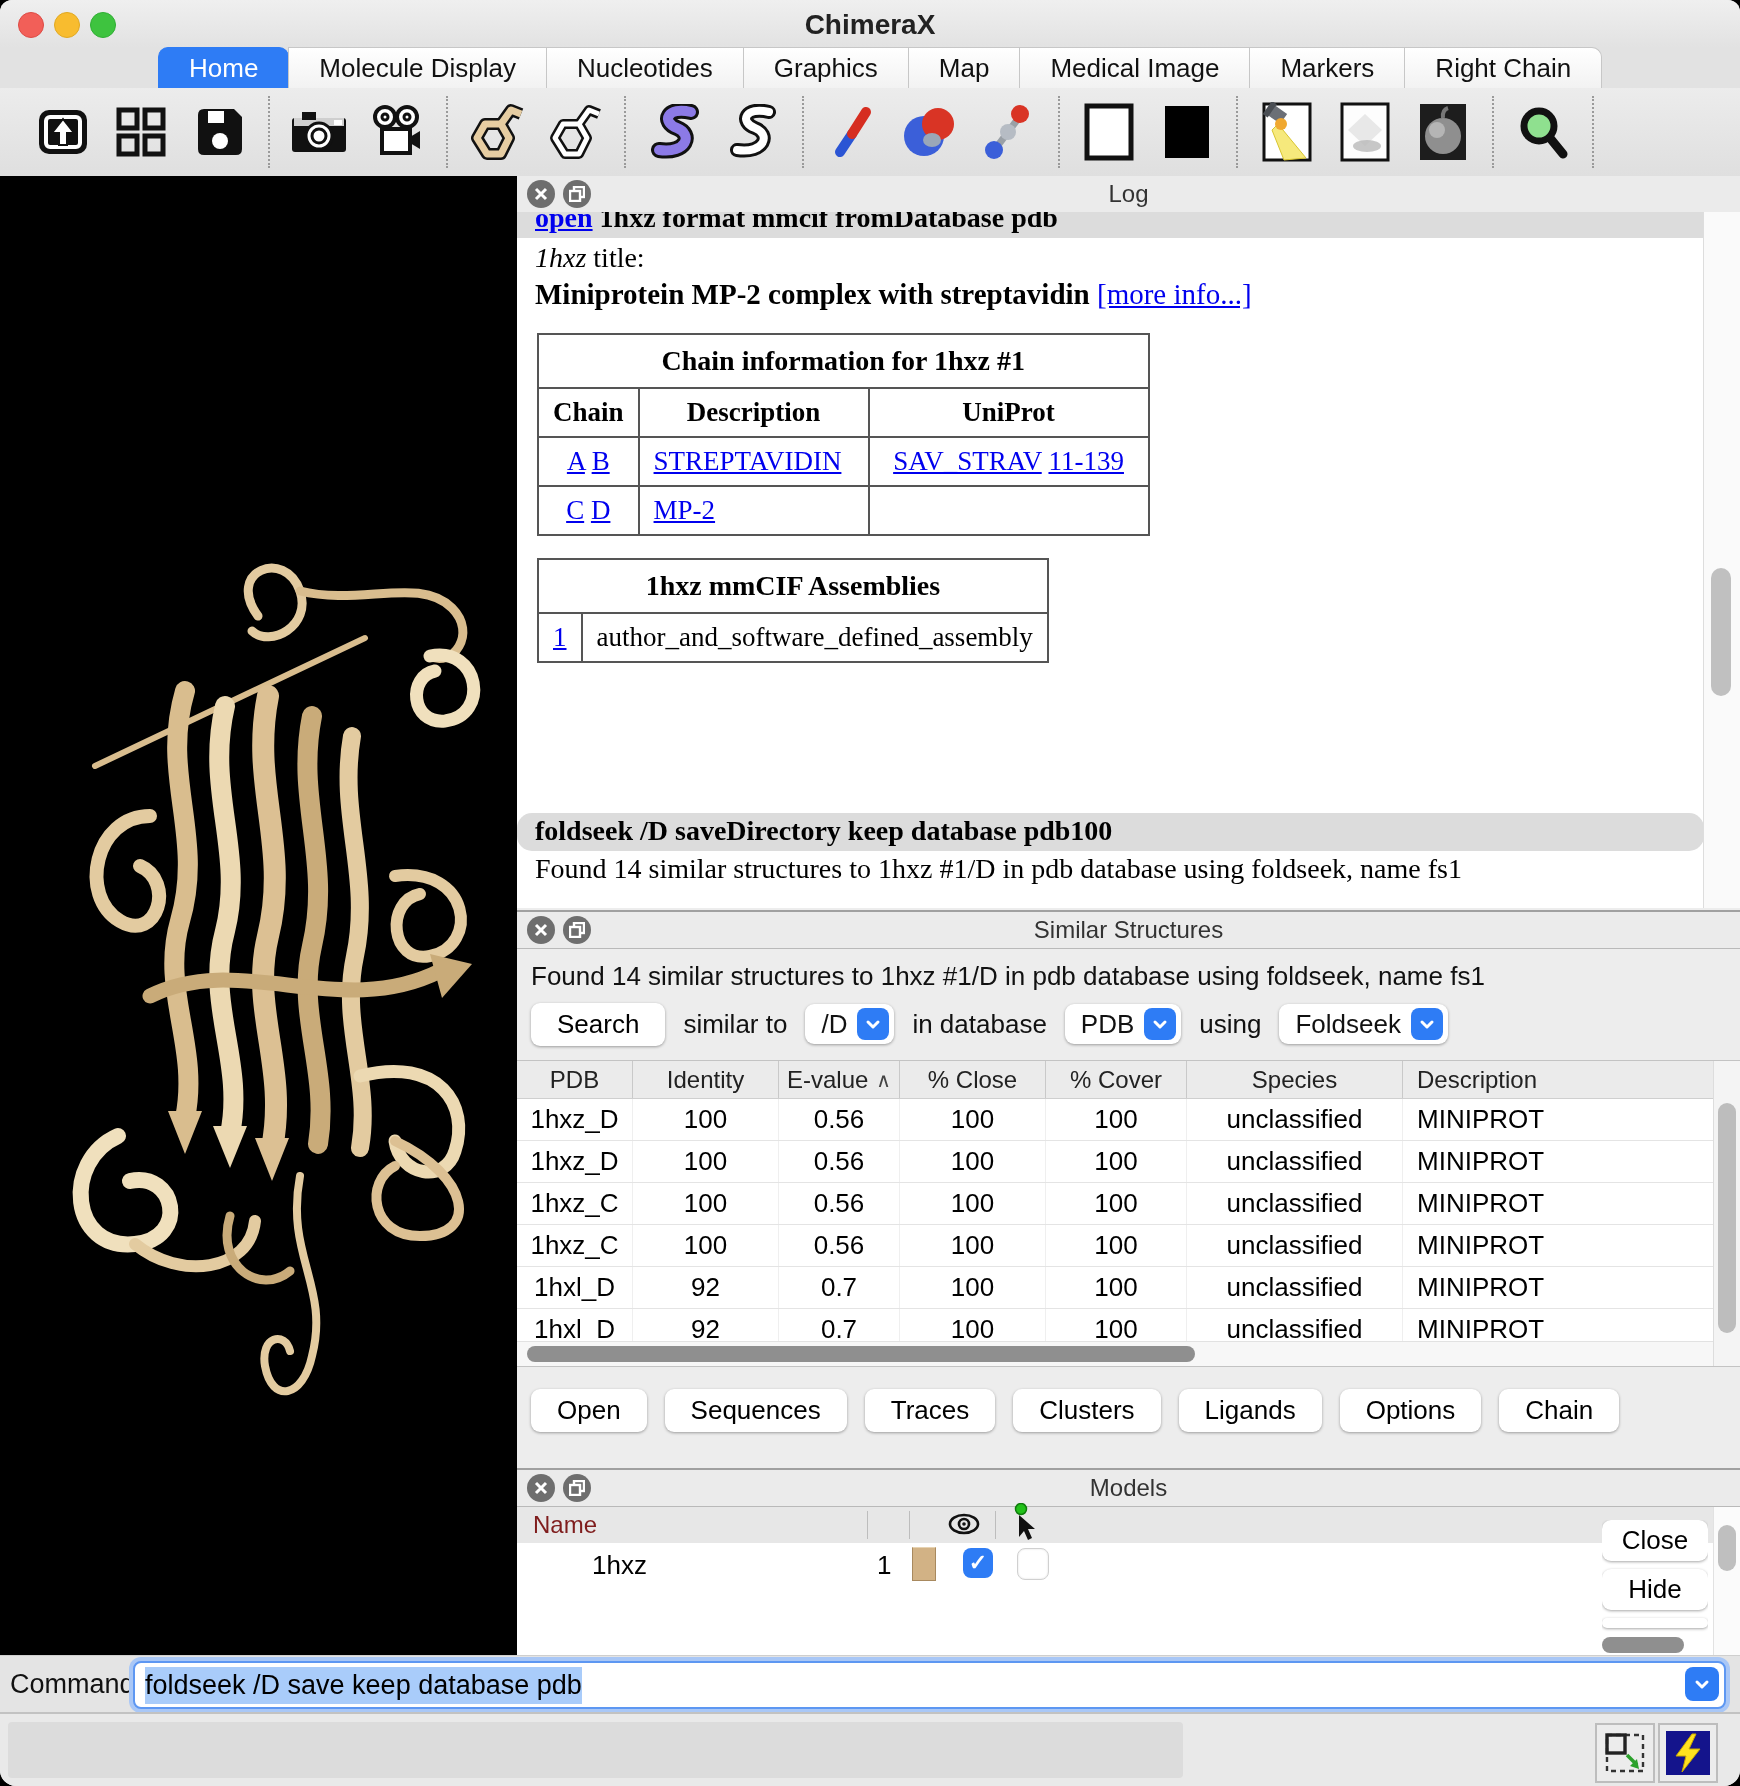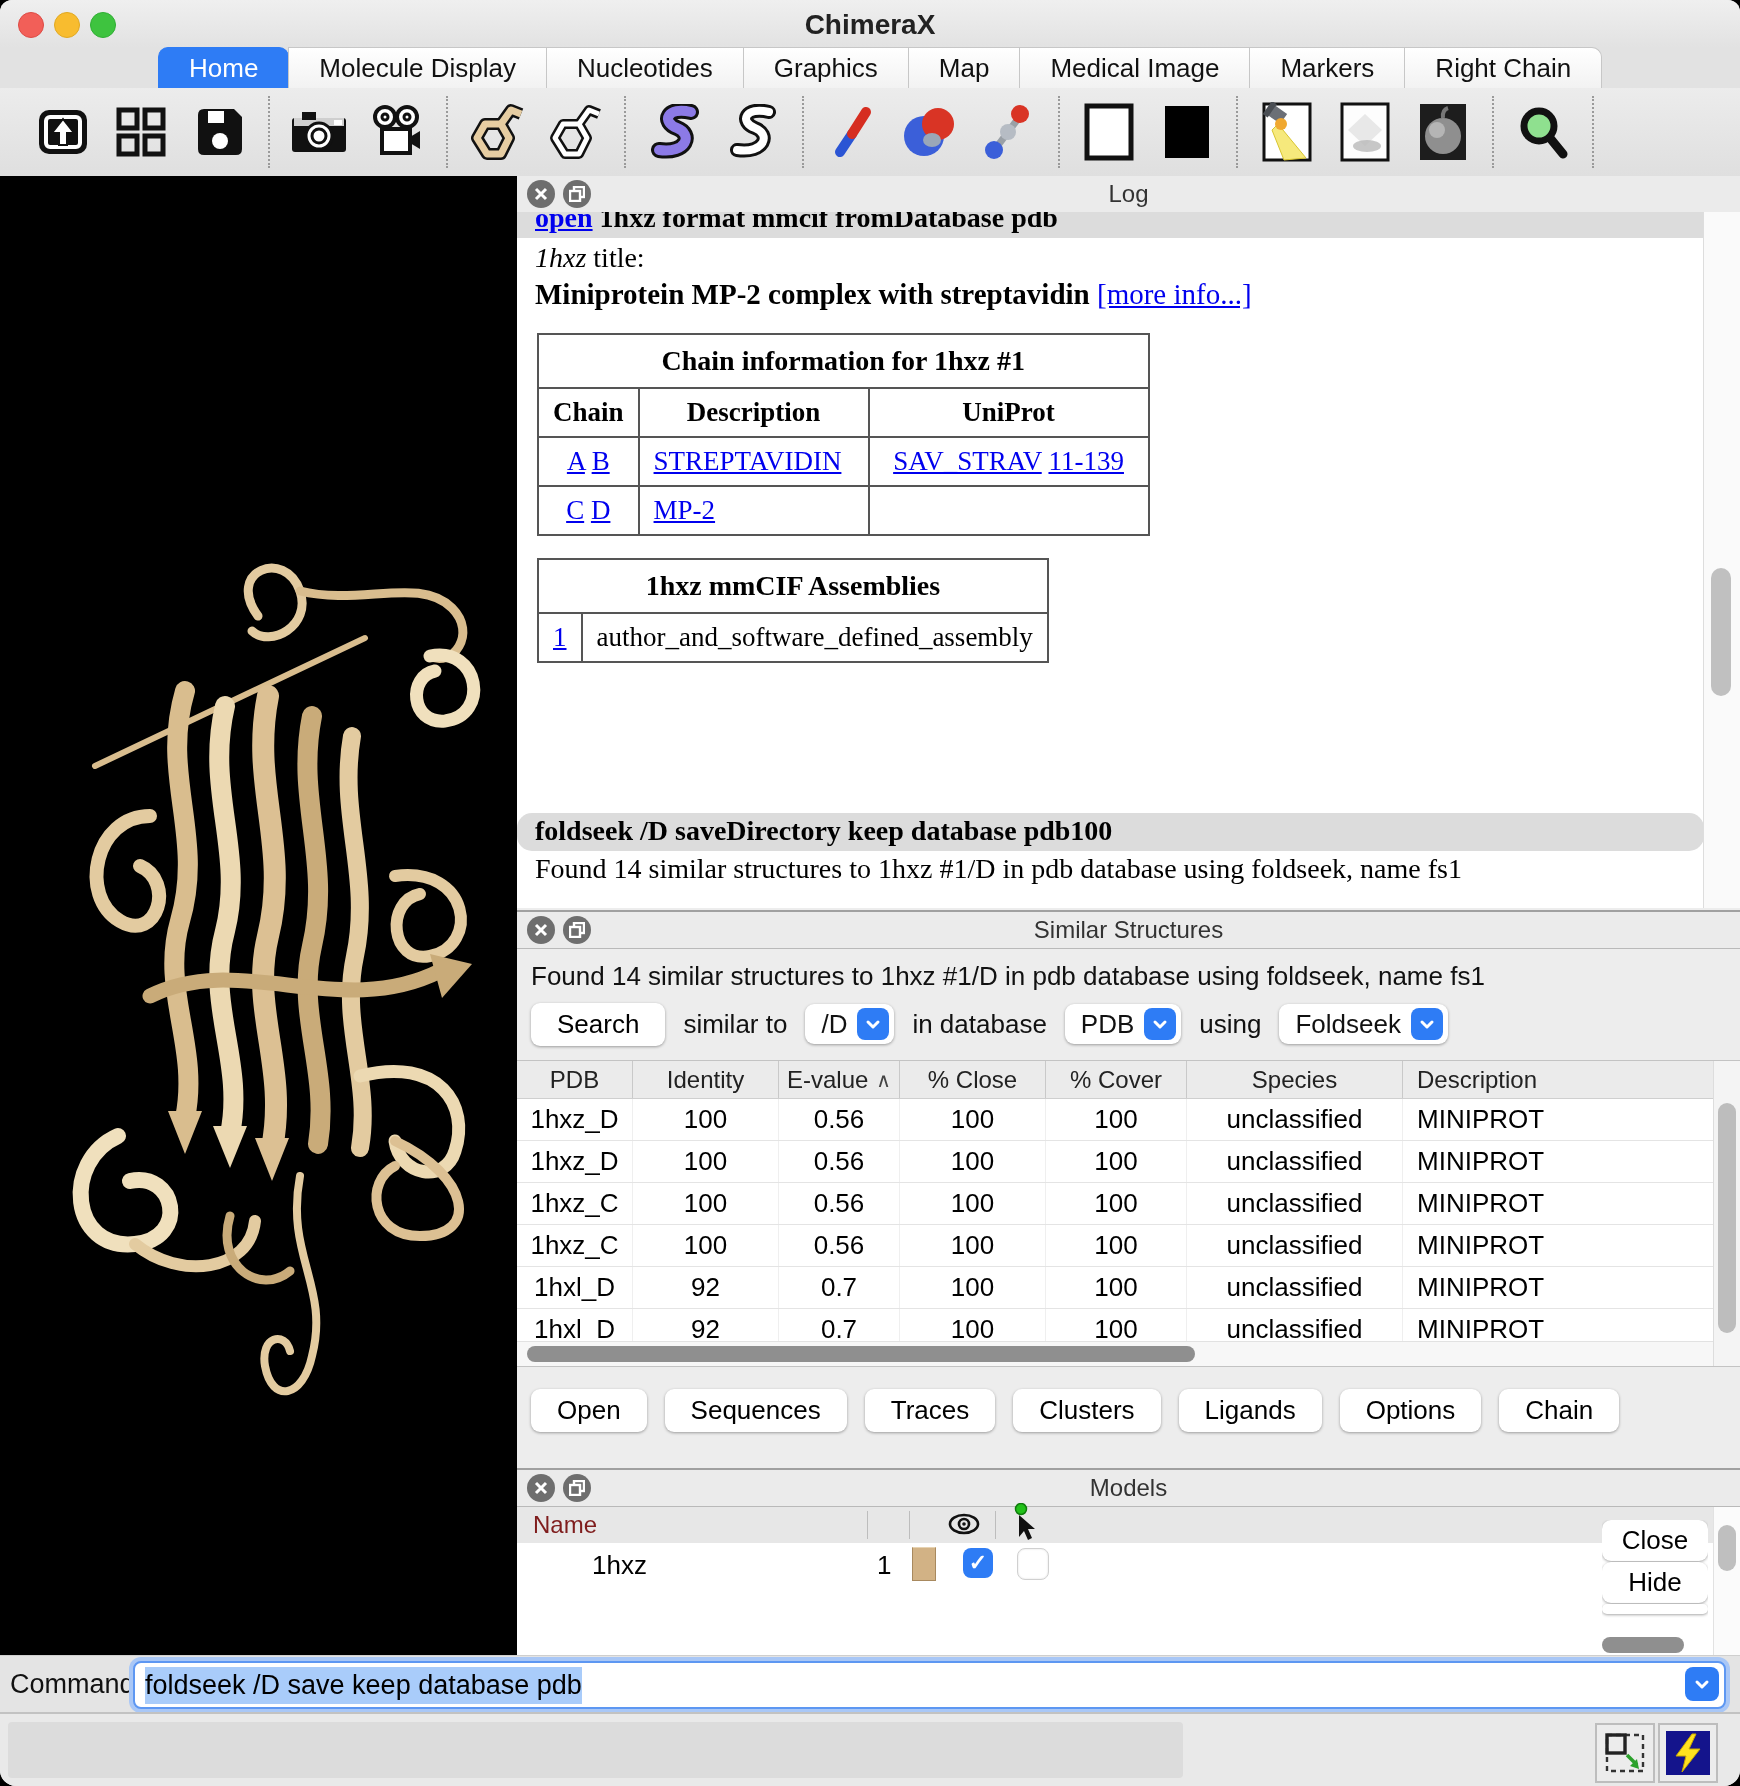--- a/index.html
+++ b/index.html
@@ -83,21 +83,21 @@
   .m-colhdr{position:absolute;left:0;top:37px;right:26px;height:36px;background:#e7e7e7;border-bottom:1px solid #cfcfcf;}
   .m-colhdr .lbl{position:absolute;top:4px;font-size:24px;color:#7f1d1d;}
   .m-sep{position:absolute;top:4px;height:28px;border-left:1px solid #bdbdbd;}
   .m-row{position:absolute;left:0;top:73px;right:26px;height:44px;background:#fff;}
   .m-name{position:absolute;left:75px;top:7px;font-size:26px;color:#000;}
   .m-id{position:absolute;left:360px;top:7px;font-size:26px;color:#000;}
   .swatch{position:absolute;left:395px;top:4px;width:22px;height:32px;border:1px solid #a8895e;border-top-color:#e7d3b2;}
   .chk{position:absolute;top:5px;width:30px;height:30px;border-radius:8px;}
   .chk.on{background:#2e7cf5;color:#fff;display:flex;align-items:center;justify-content:center;font-size:22px;font-weight:bold;}
   .chk.off{background:#fff;border:1px solid #d0d0d0;box-shadow:inset 0 0 2px rgba(0,0,0,.15);}
-  .m-btncol{position:absolute;right:32px;top:50px;width:106px;display:flex;flex-direction:column;gap:1px;height:120px;overflow:hidden;}
+  .m-btncol{position:absolute;right:32px;top:50px;width:106px;display:flex;flex-direction:column;gap:8px;height:120px;overflow:hidden;}
   .m-btncol .btn{padding:5px 0;text-align:center;font-size:26px;}
   .m-hthumb{position:absolute;right:56px;bottom:4px;width:82px;height:16px;border-radius:8px;background:#8f8f8f;}
   .m-vscroll{position:absolute;right:0;top:37px;bottom:0;width:26px;background:#fbfbfb;border-left:1px solid #e2e2e2;}
   .m-vthumb{position:absolute;left:4px;top:18px;width:18px;height:46px;border-radius:9px;background:#bfbfbf;}
 
   
   .commandbar{position:absolute;top:1655px;left:0;right:0;height:57px;background:#e4e4e4;border-top:1px solid #cfcfcf;}
   .cmd-label{position:absolute;left:10px;top:13px;font-size:27px;color:#111;}
   .cmd-input{position:absolute;left:133px;top:5px;right:14px;height:44px;background:#fff;border:2px solid #5d97f2;border-radius:8px;box-shadow:0 0 0 4px #a9c7f6;display:flex;align-items:center;padding-left:10px;}
   .cmd-text{font-size:27px;color:#000;background:#a9ccfa;padding:3px 0;}

